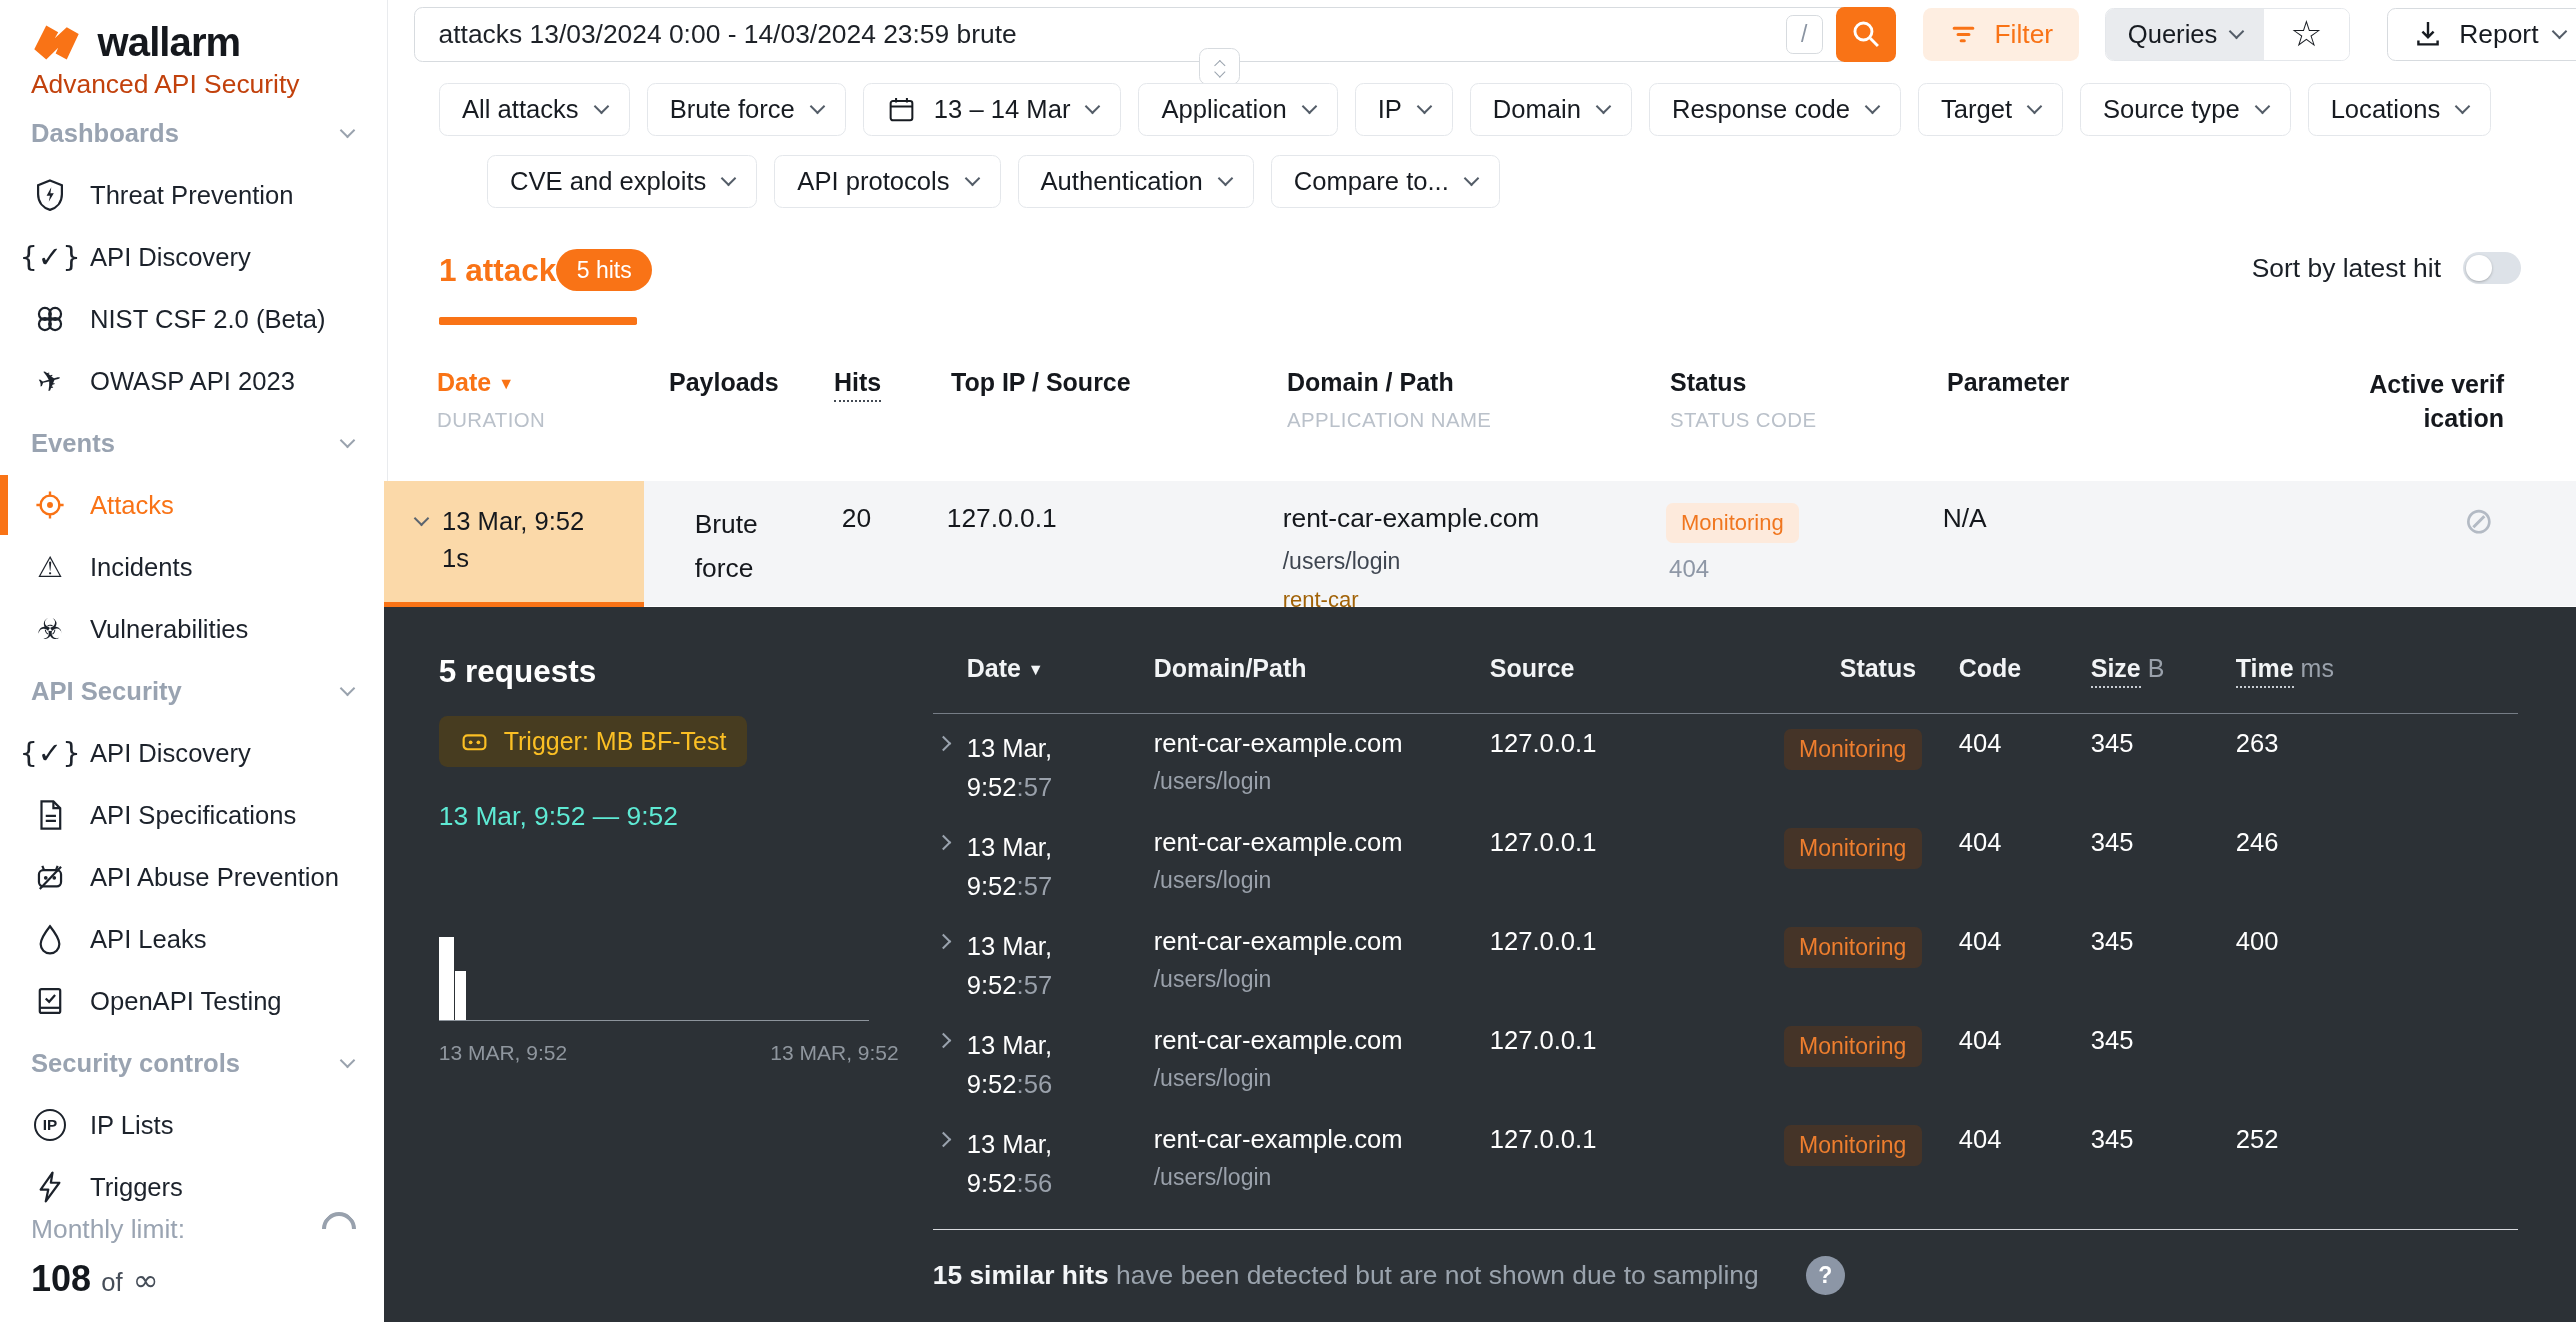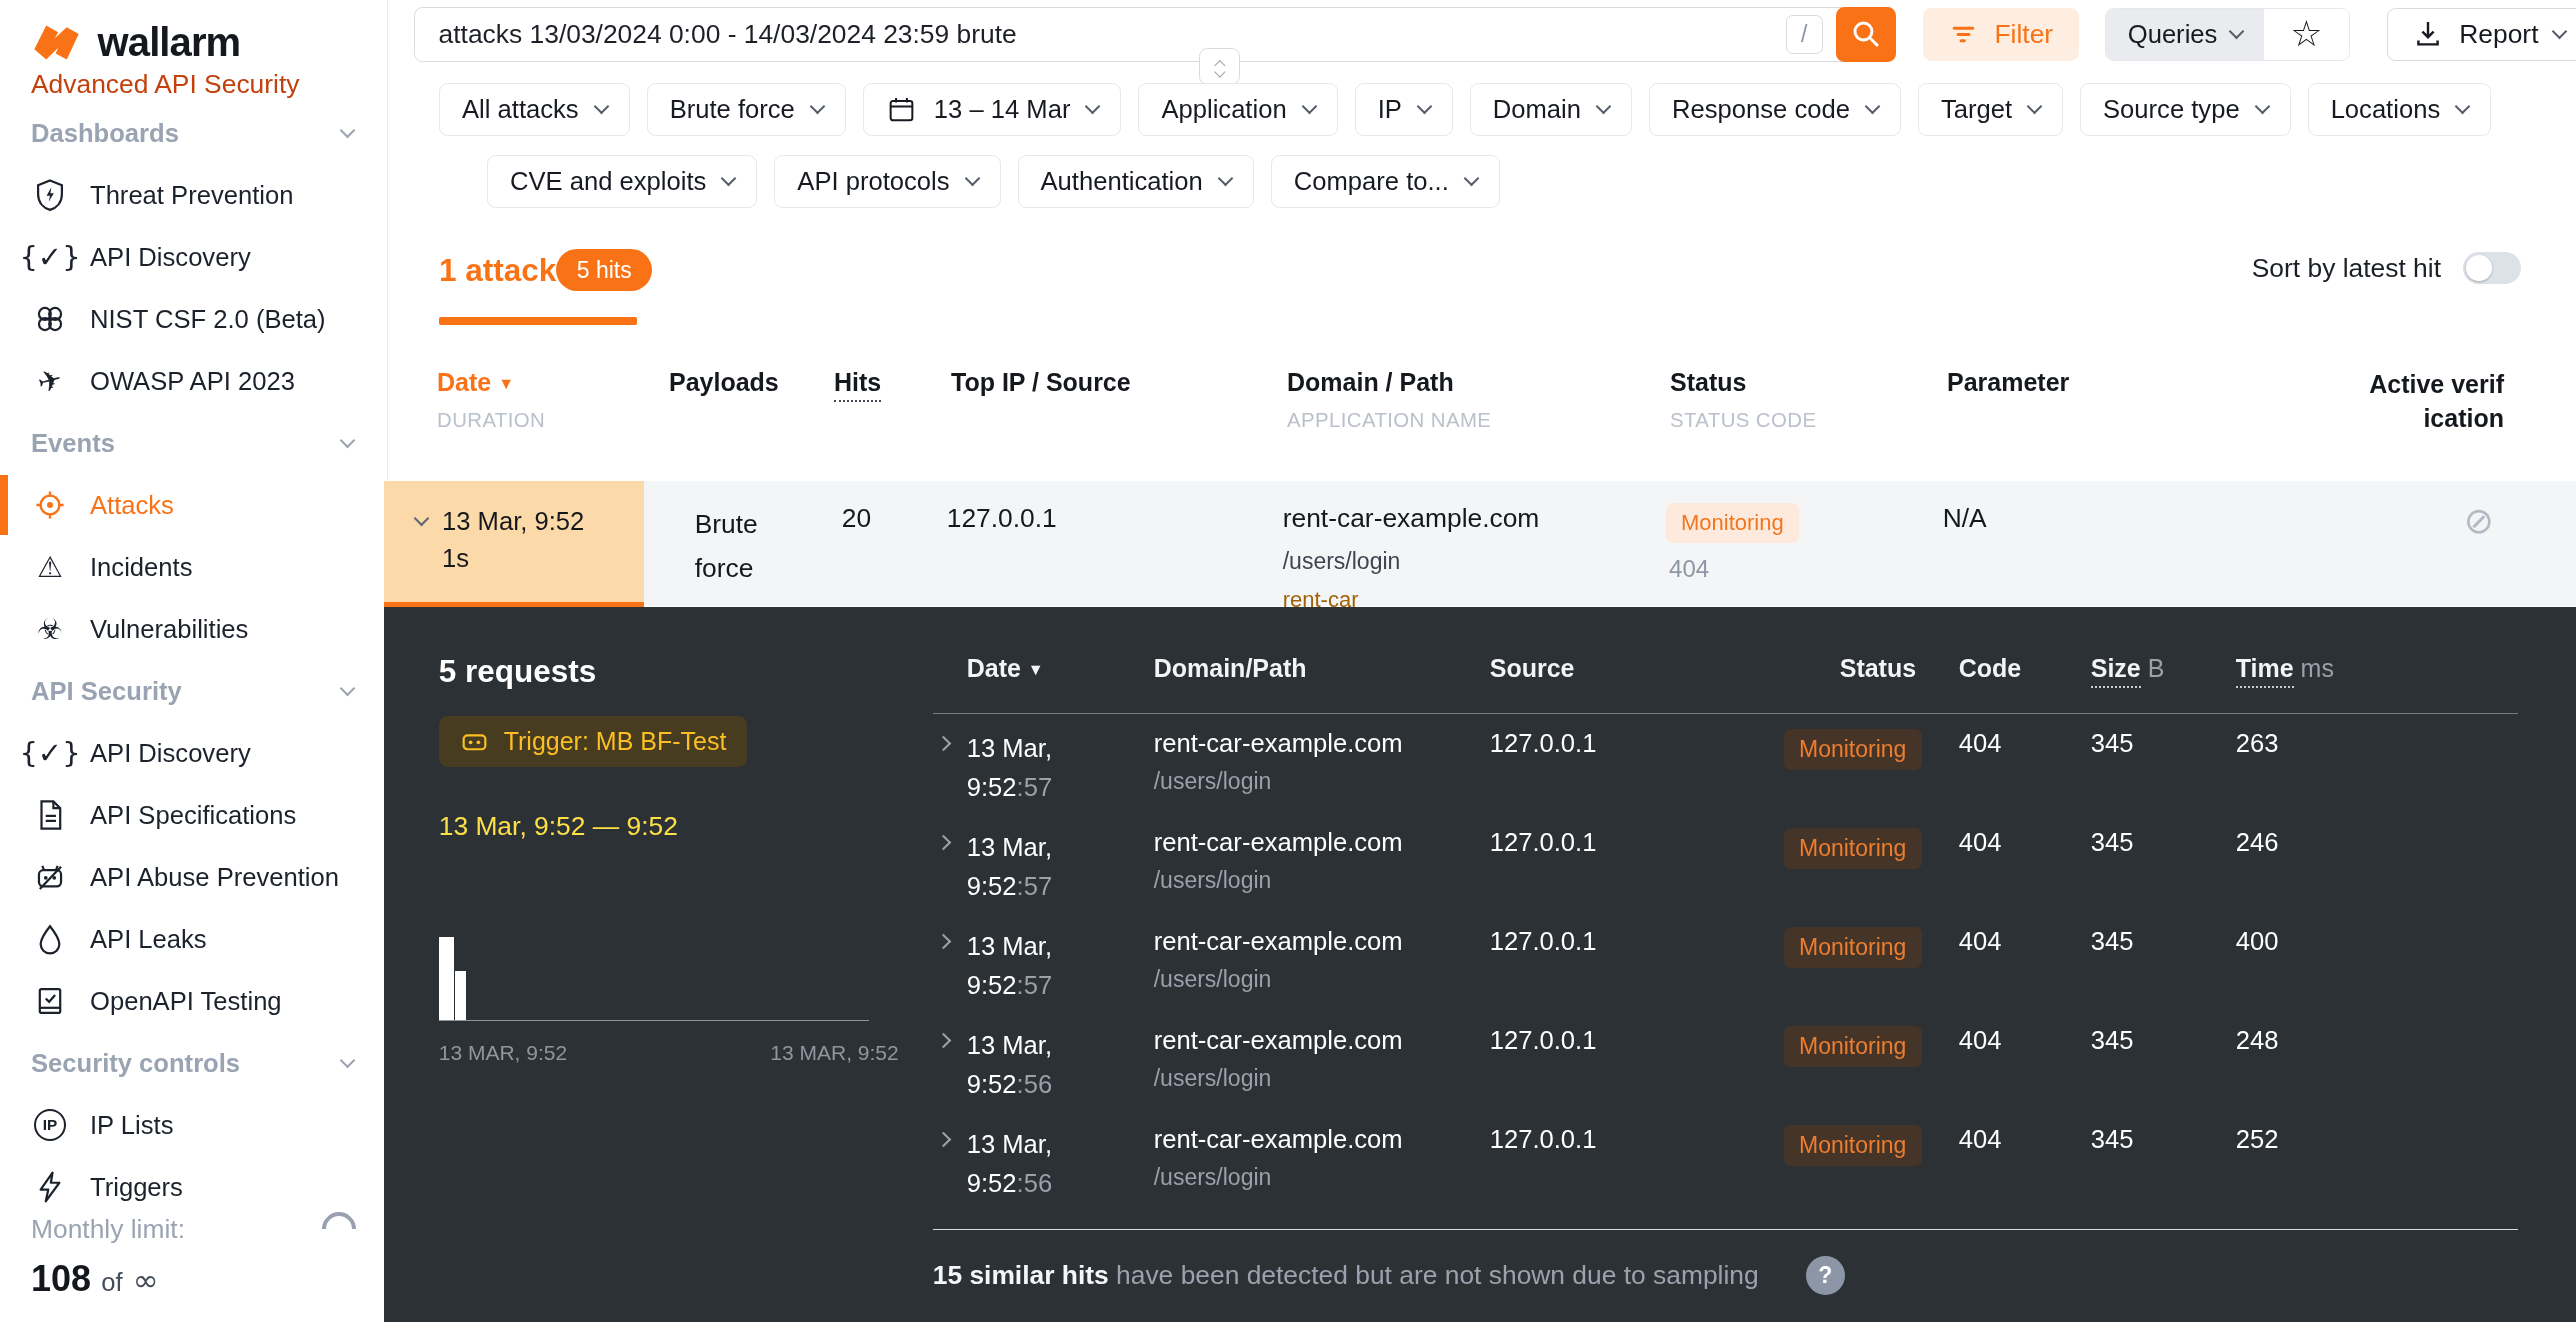--- a/index.html
+++ b/index.html
@@ -132,21 +132,21 @@
   .status-cell .code { font-size:24px; color:#8e97a6; margin-top:12px; margin-left:3.4px; }
   .av-cell { text-align:right; padding-right:82px; }
   .no-icon { font-size:36px; color:#b3bac4; }
 
   
   .detail { position:absolute; top:607px; left:-4.3px; right:0; bottom:0; background:#2c3136; color:#edeff2; }
   .d-title { position:absolute; left:55px; top:46px; font-size:31.5px; font-weight:700; color:#fff; }
   .trigger-badge { position:absolute; left:55px; top:109px; display:inline-flex; align-items:center; gap:13.6px;
     background:#473c20; color:#fbbf24; font-size:25px; padding:10.2px 20.4px; border-radius:8.5px; cursor:pointer; }
   .trigger-badge svg { width:31px; height:31px; }
-  .d-range { position:absolute; left:55px; top:204px; font-size:26.4px; color:#fde047; }
+  .d-range { position:absolute; left:55px; top:194px; font-size:26.4px; color:#5eead4; }
   .d-chart { position:absolute; left:55px; top:329px; width:430px; height:85px;
     border-bottom:1.7px solid #8d949c; display:flex; align-items:flex-end; gap:0.9px; }
   .d-chart .bar { background:#fff; }
   .d-chart .bar.b1 { width:15.3px; }
   .d-chart .bar.b2 { width:11px; }
   .d-axis { position:absolute; left:55px; top:434px; width:460px; display:flex;
     justify-content:space-between; font-size:21px; color:#8f969e; }
 
   .req-table { position:absolute; left:549px; right:58px; top:47px; }
   .req-grid { display:grid; grid-template-columns:221px 336px 294px 158px 132px 145px 1fr; }
@@ -588,21 +588,20 @@
             <div><span>9:52</span><span class="rr-sec">:56</span></div>
           </div>
           <div class="rr-domain">
             <div class="domain">rent-car-example.com</div>
             <div class="path">/users/login</div>
           </div>
           <div class="rr-source">127.0.0.1</div>
           <div class="rr-status"><span class="badge-dark">Monitoring</span></div>
           <div class="rr-num pad20">404</div>
           <div class="rr-num pad20">345</div>
-          <div class="rr-num pad20">248</div>
         </div>
 
         <div class="req-grid req-row">
           <div class="rr-date">
               <i class="chev right gray"></i>
             <div>13 Mar,</div>
             <div><span>9:52</span><span class="rr-sec">:56</span></div>
           </div>
           <div class="rr-domain">
             <div class="domain">rent-car-example.com</div>

